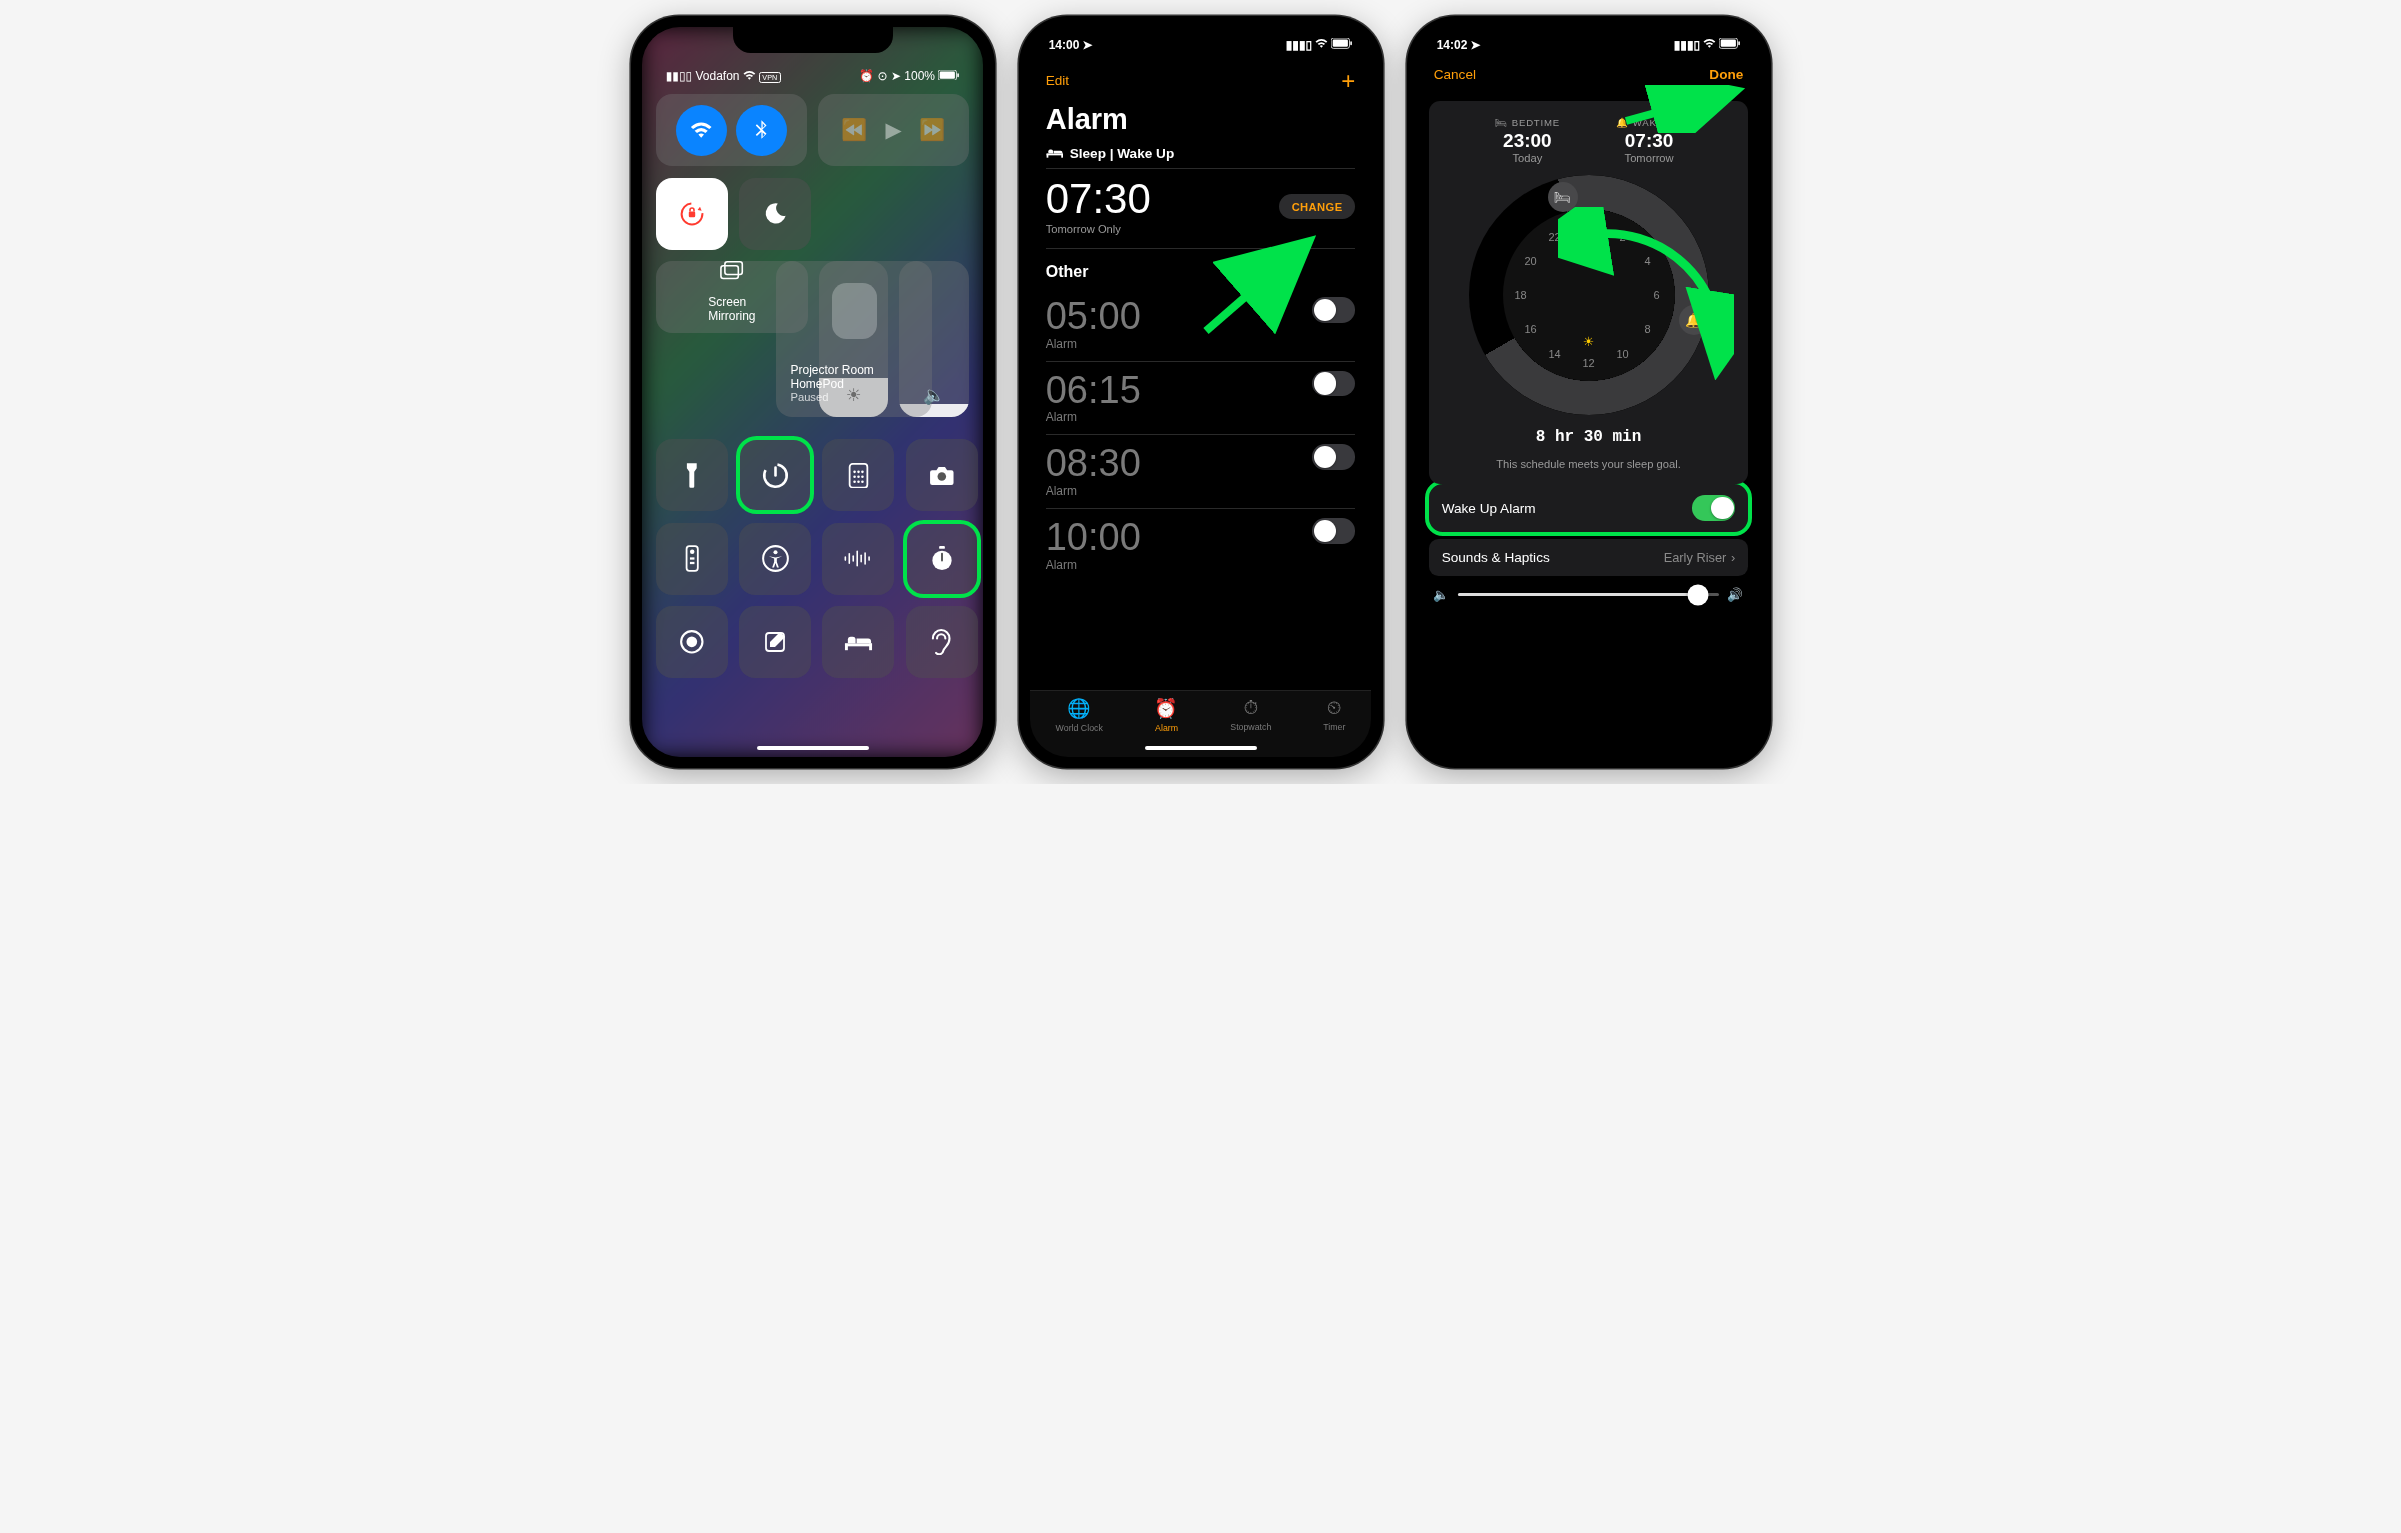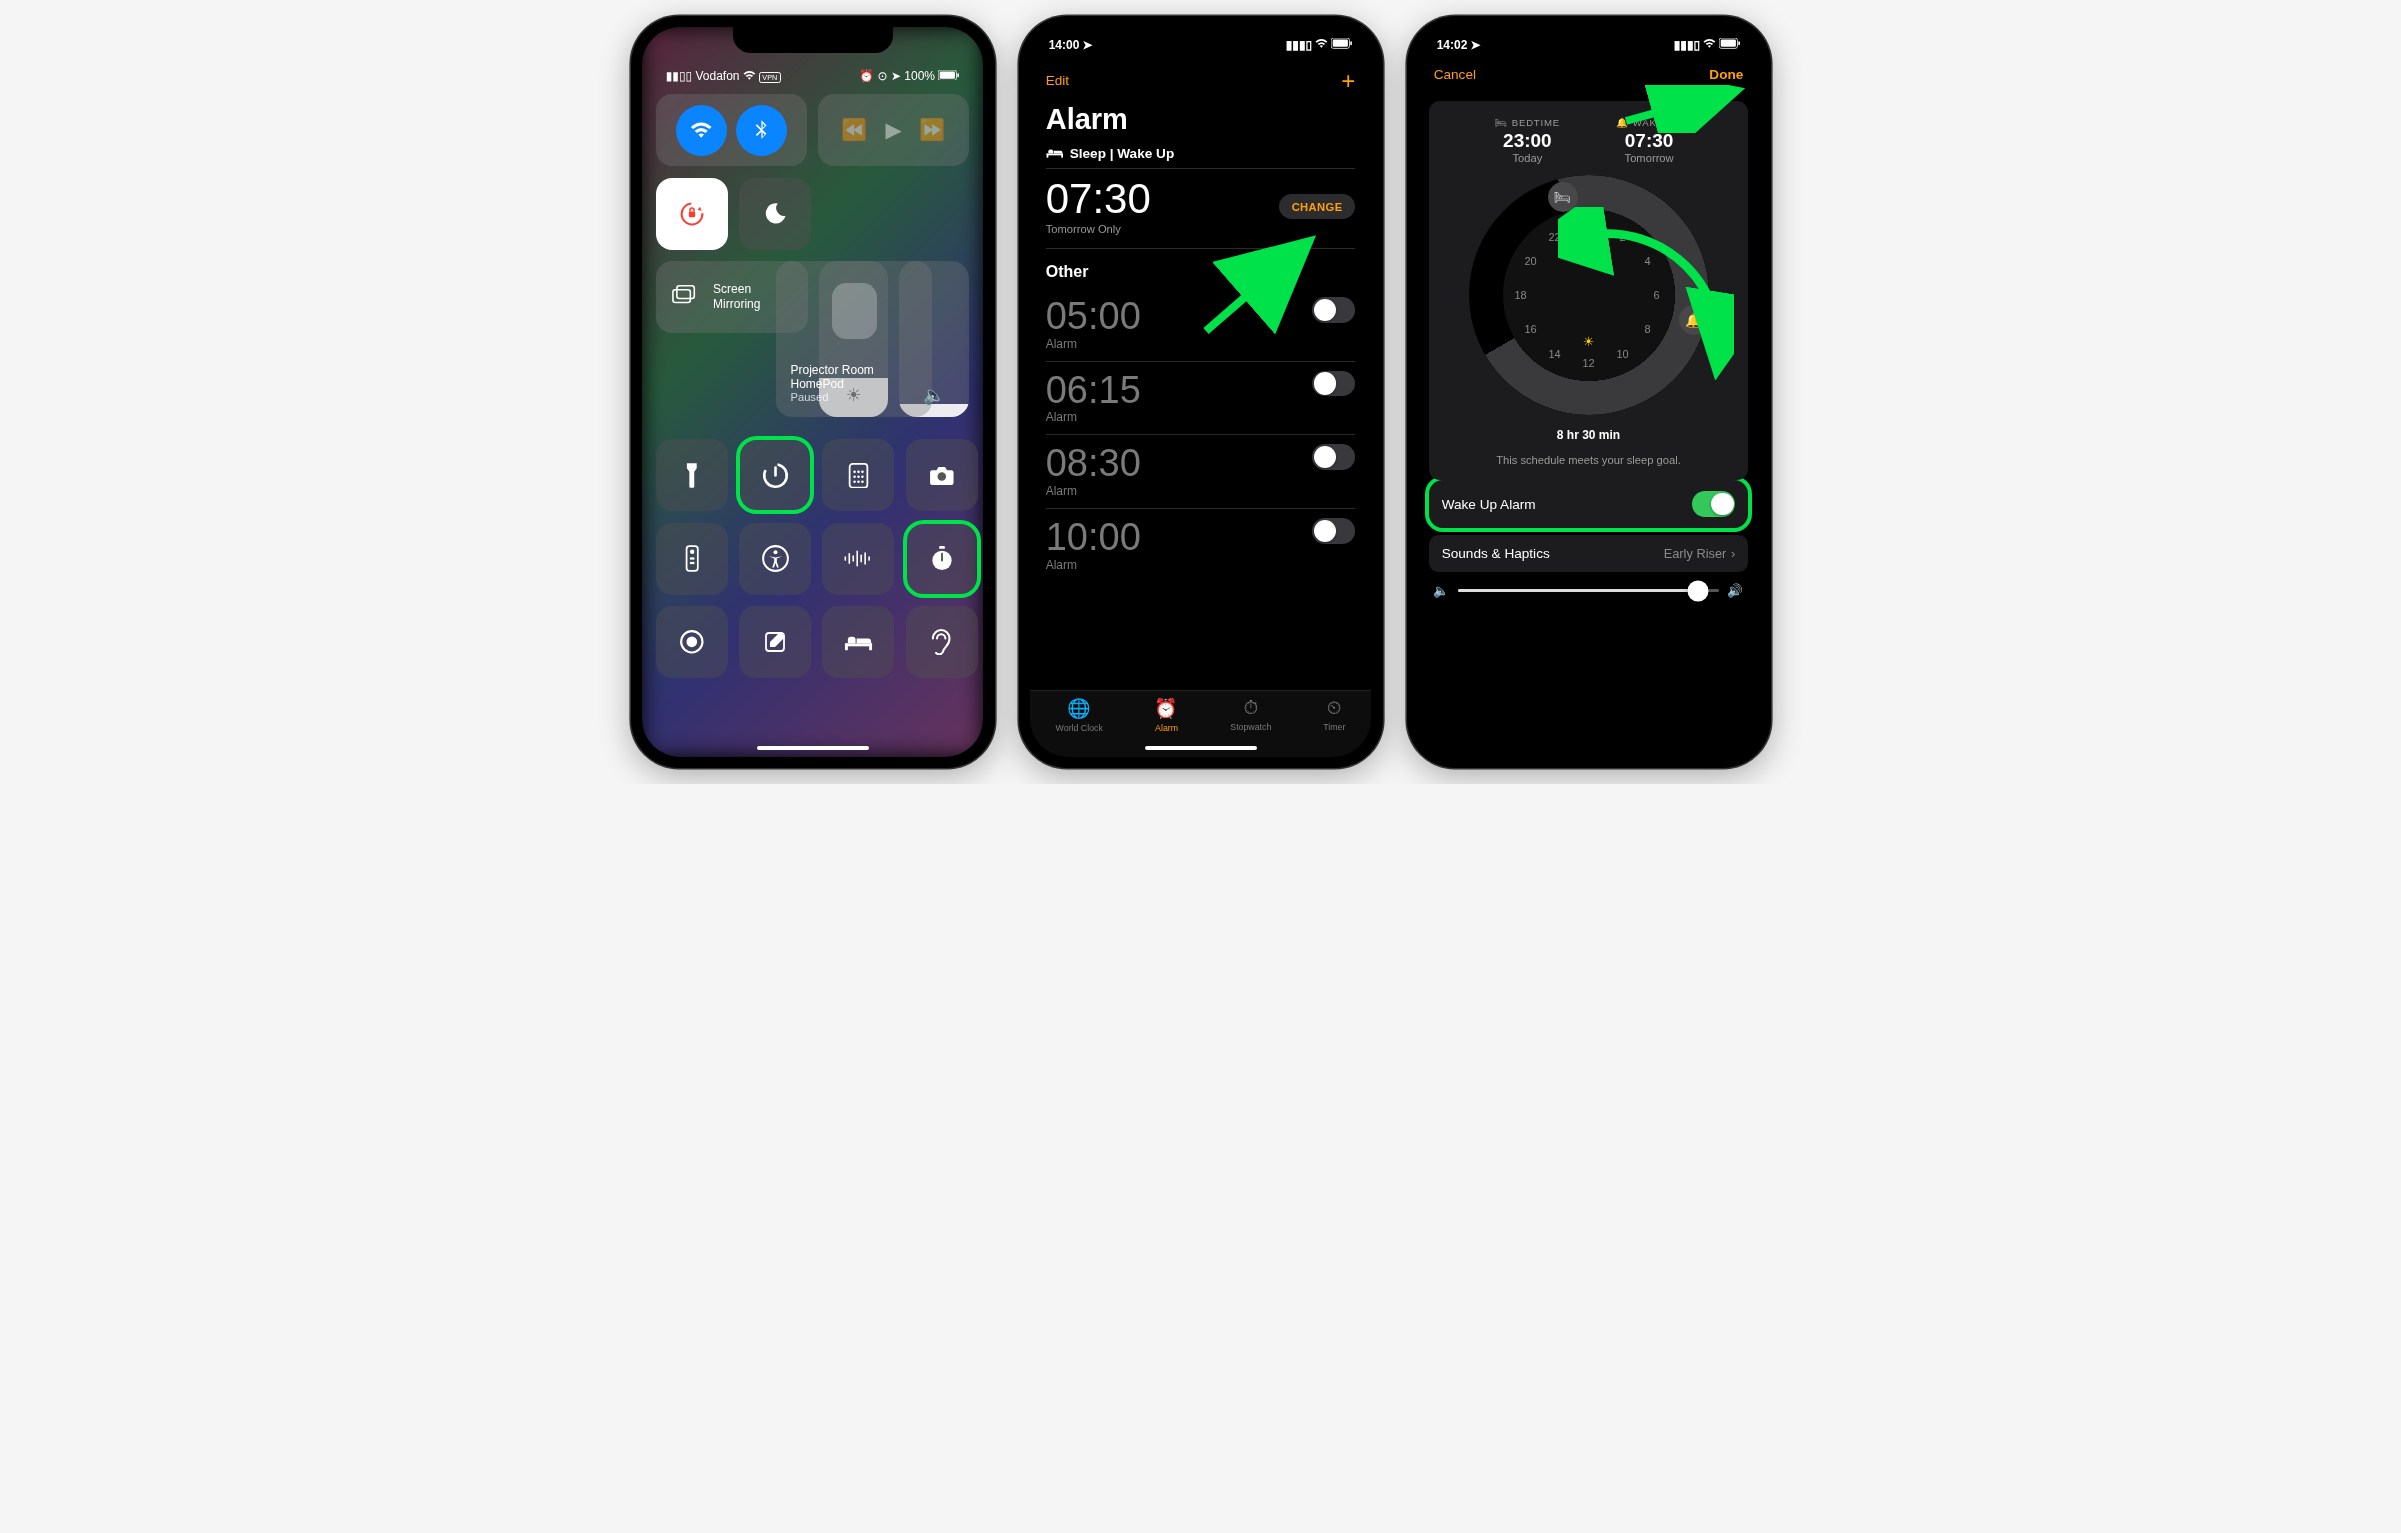--- a/index.html
+++ b/index.html
@@ -63,21 +63,21 @@
     display:flex; align-items:center; justify-content:center;
     color:#fff; position:relative;
   }
   .tile-2x1 { width:156px; height:72px; }
   .tile-lock { background:#fff; border-radius:16px; width:72px; height:72px; color:#ff3b30; }
   .tile-dnd { background:rgba(80,80,80,.5); width:72px; height:72px; border-radius:16px; }
   .conn-group { width:156px; height:72px; display:flex; gap:9.6px; align-items:center; justify-content:center; }
   .round { width:51px; height:51px; border-radius:25.6px; display:flex; align-items:center; justify-content:center; font-size:22.4px; }
   .r-blue { background:#0a84ff; }
   .media-group { width:156px; height:72px; display:flex; gap:17.6px; align-items:center; justify-content:center; color:rgba(255,255,255,.45); font-size:21px; }
-  .mirror { display:flex; align-items:center; gap:17px; padding:0 16px; justify-content:flex-start; }
+  .mirror { display:flex; align-items:center; gap:10px; padding:0 16px; justify-content:flex-start;flex-direction:column; }
   .mirror-ico { font-size:21px; }
   .mirror-txt { font-size:12px; line-height:1.2; }
   .vslider { width:72px; height:156px; border-radius:17.6px; background:rgba(120,120,120,.35); position:relative; display:flex; align-items:flex-end; overflow:hidden; }
   .vslider .fill { width:100%; background:rgba(255,255,255,.9); }
   .vslider .ico { position:absolute; bottom:11.2px; left:50%; transform:translateX(-50%); font-size:17.6px; color:#666; }
   .home-tile { display:flex; flex-direction:column; align-items:flex-start; justify-content:flex-end; padding:14.4px; gap:4.8px; }
   .home-tile .hrow { display:flex; align-items:center; gap:8px; }
   .home-tile .hlabel { font-size:12.8px; }
   .home-tile .hsub { font-size:11.2px; color:rgba(255,255,255,.75); }
   .grid8 { display:grid; grid-template-columns:repeat(4,72px); grid-auto-rows:72px; gap:11.2px; }
@@ -125,21 +125,21 @@
   .clock-arc {
     position:absolute; inset:0; border-radius:50%;
     background: conic-gradient(from -15deg, #3a3a3c 0deg, #3a3a3c 255deg, transparent 255deg, transparent 360deg);
     mask: radial-gradient(circle, transparent 86px, #000 86px);
     -webkit-mask: radial-gradient(circle, transparent 86px, #000 86px);
   }
   .clock-face { position:absolute; inset:34px; border-radius:50%; background:#111; }
   .cnum { position:absolute; width:19px; text-align:center; font-size:11px; color:#888; transform:translate(-50%,-50%); }
   .handle { position:absolute; width:30px; height:30px; border-radius:15px; background:#48484a; display:flex; align-items:center; justify-content:center; font-size:13.6px; color:#ddd; transform:translate(-50%,-50%); }
   .goal { text-align:center; }
-  .goal .dur { font-size:12px; font-weight:600; }
+  .goal .dur { font-size:16px; font-weight:600;font-family:Liberation Mono, monospace; }
   .goal .msg { font-size:11.2px; color:#9a9a9a; margin-top:12px;text-align:center; }
   .p3 .sect-title { font-size:16px; font-weight:700; padding:17.6px 16px 8px; }
   .optrow { display:flex; justify-content:space-between; align-items:center; padding:11.2px 12.8px; background:#1c1c1e; margin:0 11.2px; border-radius:9.6px; }
   .optrow + .optrow { margin-top:6.4px; }
   .optrow .l { font-size:13.6px; }
   .optrow .r { font-size:12.8px; color:#8a8a8a; display:flex; align-items:center; gap:4.8px; }
   .hl-box { outline:4px solid #00e24a; border-radius:14px; }
   .volrow { display:flex; align-items:center; gap:8px; padding:11.2px 16px; }
   .volbar { flex:1; height:3.2px; background:#555; border-radius:1.6px; position:relative; }
   .volbar .vfill { position:absolute; left:0; top:0; bottom:0; width:92%; background:#ddd; border-radius:1.6px; }

